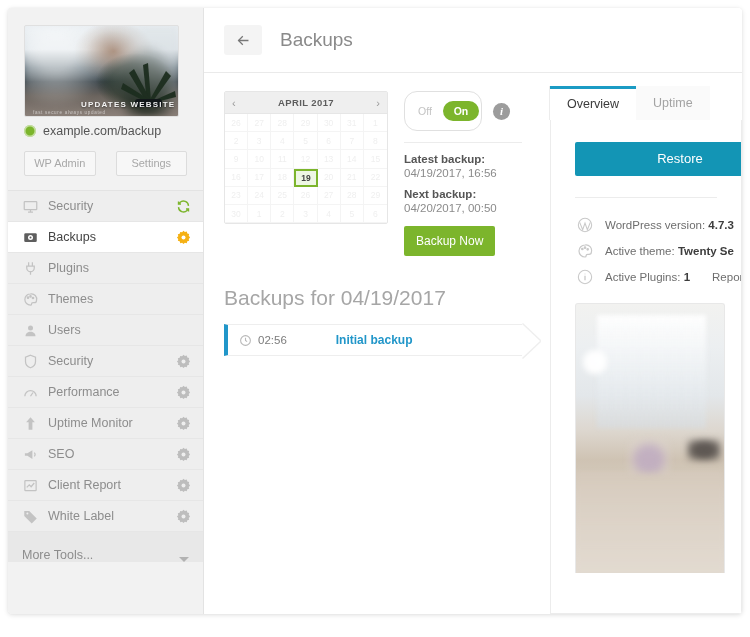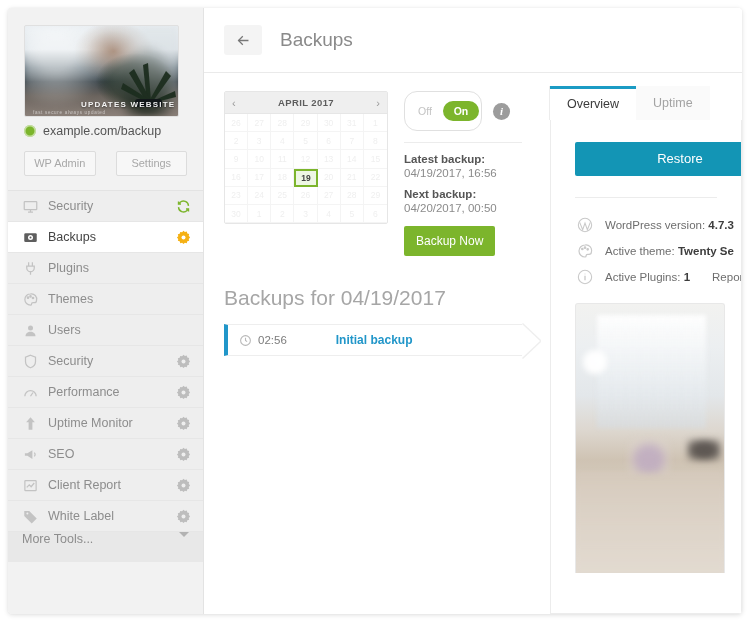--- a/index.html
+++ b/index.html
@@ -119,21 +119,21 @@
     color: #c3c3c3;
   }
   .nav-item.active .nav-ico { color: #5e5e5e; }
   .nav-label { font-size: 12.5px; color: #8d8d8d; flex: 1; }
   .nav-item.active .nav-label { color: #444; font-weight: normal; }
   .nav-right { width: 16px; height: 16px; display:flex; align-items:center; justify-content:center; }
   .gear { color: #bdbdbd; }
   .gear.gold { color: #f5b115; }
   .sync { color: #7cb52c; }
   .more-tools {
-    display: flex; align-items: flex-start; justify-content: space-between;
+    display: flex; align-items: flex-end; justify-content: space-between;
     height: 30px; padding: 0 14px;
     background: #e8e8e8;
     font-size: 12.5px; color: #8d8d8d;
     cursor: pointer;
   }
   .caret { border-left: 5px solid transparent; border-right: 5px solid transparent; border-top: 5px solid #b2b2b2; }
 
   
   .main { flex: 1; height: 100%; display: flex; flex-direction: column; min-width: 0; background: #fff; }
   .topbar {

